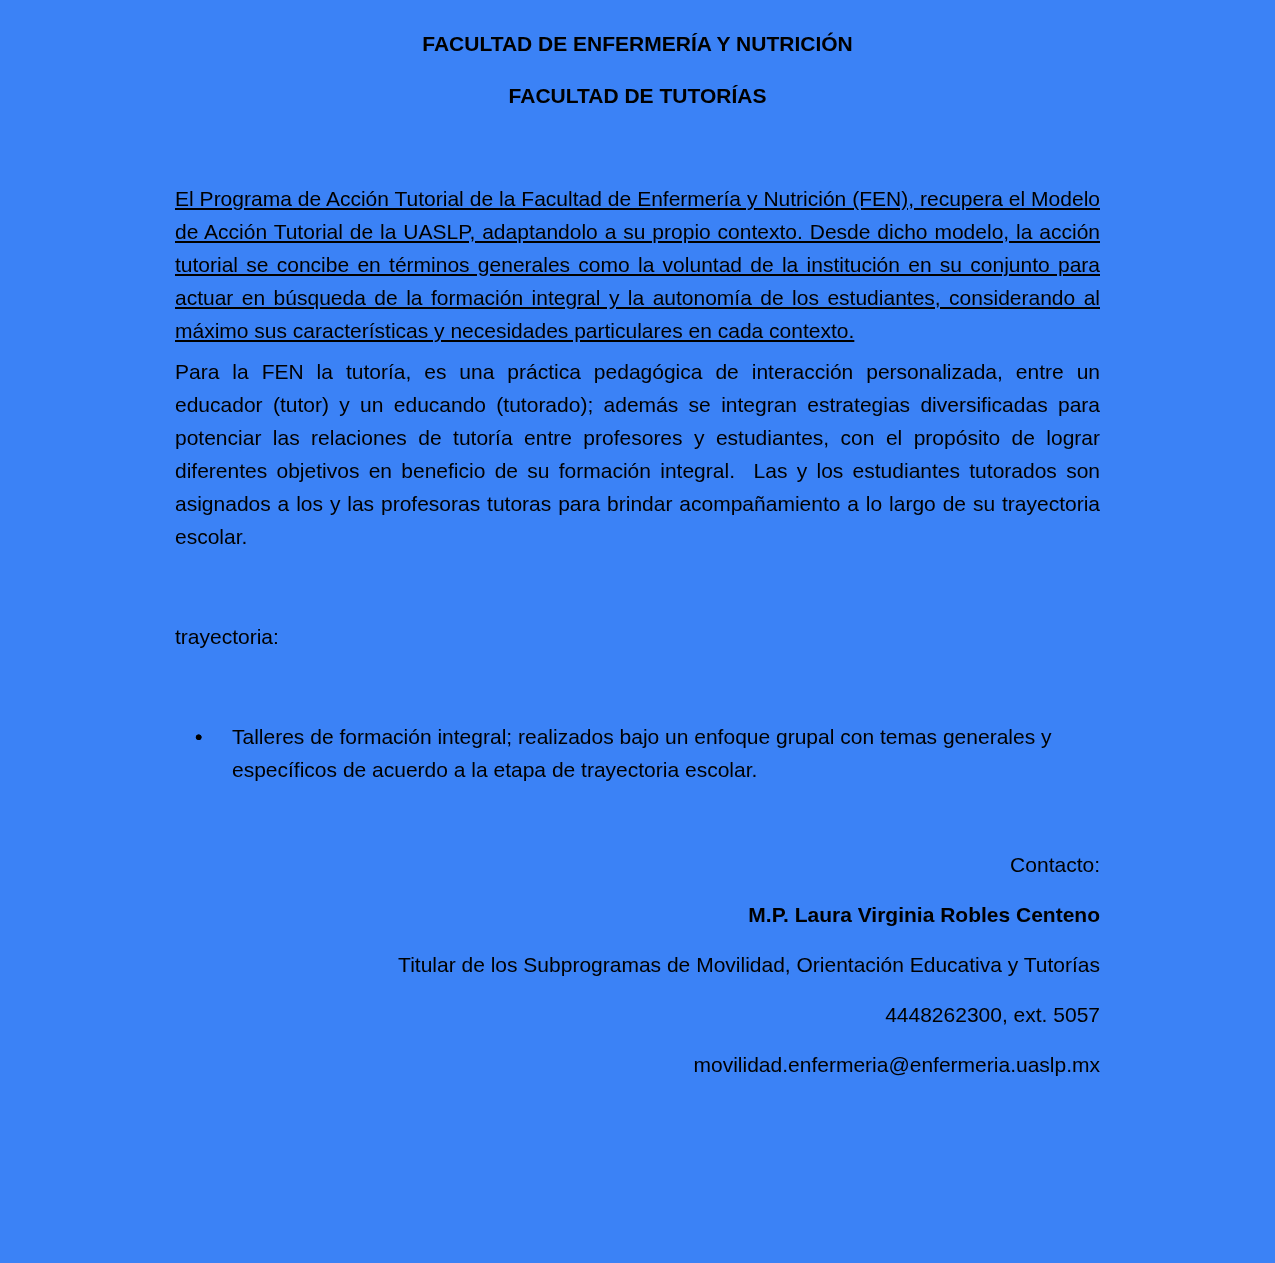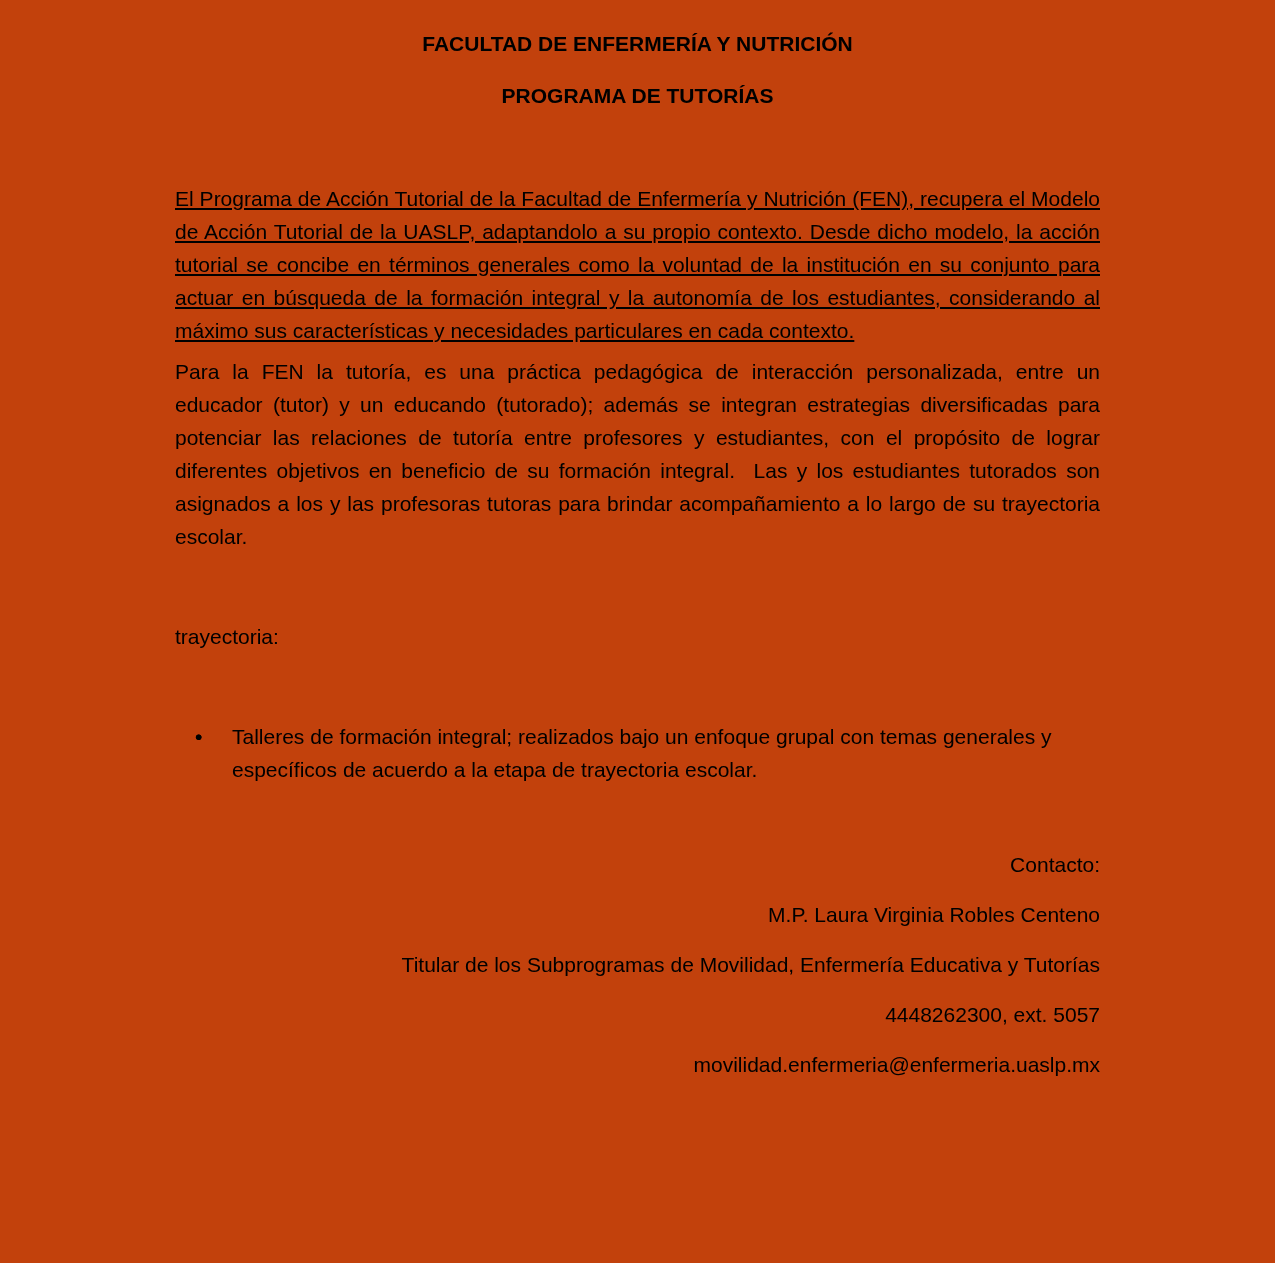--- a/index.html
+++ b/index.html
@@ -7,21 +7,21 @@
     margin: 0;
     padding: 0;
     background: #ffffff;
   }
   .page {
     position: relative;
     width: 1275px;
     height: 1263px;
     box-sizing: border-box;
     padding: 27px 175px 0 175px;
-    background: #c2410c;
+    background: #3b82f6;
     color: #000000;
     font-family: "Liberation Sans", "DejaVu Sans", sans-serif;
     font-size: 21px;
     line-height: 33px;
     overflow: hidden;
   }
   .doc-title {
     text-align: center;
     font-weight: bold;
   }
@@ -65,31 +65,31 @@
   .contact {
     text-align: right;
   }
   .contact .contact-label {
     margin-top: 62px;
   }
   .contact .contact-line {
     margin-top: 17px;
   }
   .contact .contact-name {
-    font-weight: normal;
+    font-weight: bold;
   }
 </style>
 </head>
 <body>
 
 <div class="page">
 
   <div class="doc-title first">FACULTAD DE ENFERMERÍA Y NUTRICIÓN</div>
 
-  <div class="doc-title second">PROGRAMA DE TUTORÍAS</div>
+  <div class="doc-title second">FACULTAD DE TUTORÍAS</div>
 
   <p class="para first">El Programa de Acción Tutorial de la Facultad de Enfermería y Nutrición (FEN), recupera el Modelo de Acción Tutorial de la UASLP, adaptandolo a su propio contexto. Desde dicho modelo, la acción tutorial se concibe en términos generales como la voluntad de la institución en su conjunto para actuar en búsqueda de la formación integral y la autonomía de los estudiantes, considerando al máximo sus características y necesidades particulares en cada contexto.</p>
 
   <p class="para second">Para la FEN la tutoría, es una práctica pedagógica de interacción personalizada, entre un educador (tutor) y un educando (tutorado); además se integran estrategias diversificadas para potenciar las relaciones de tutoría entre profesores y estudiantes, con el propósito de lograr diferentes objetivos en beneficio de su formación integral.&nbsp; Las y los estudiantes tutorados son asignados a los y las profesoras tutoras para brindar acompañamiento a lo largo de su trayectoria escolar.</p>
 
   <div class="intro">
     <div class="line">trayectoria:</div>
   </div>
 
   <ul class="bullets">
@@ -98,18 +98,18 @@
     </li>
     <li>
       <span class="bullet-glyph">•</span>
       <span>Talleres de formación integral; realizados bajo un enfoque grupal con temas generales y específicos de acuerdo a la etapa de trayectoria escolar.</span>
     </li>
   </ul>
 
   <div class="contact">
     <div class="contact-label">Contacto:</div>
     <div class="contact-line contact-name">M.P. Laura Virginia Robles Centeno</div>
-    <div class="contact-line">Titular de los Subprogramas de Movilidad, Enfermería Educativa y Tutorías</div>
+    <div class="contact-line">Titular de los Subprogramas de Movilidad, Orientación Educativa y Tutorías</div>
     <div class="contact-line">4448262300, ext. 5057</div>
     <div class="contact-line">movilidad.enfermeria@enfermeria.uaslp.mx</div>
   </div>
 
 </div>
 
 </body></html>

